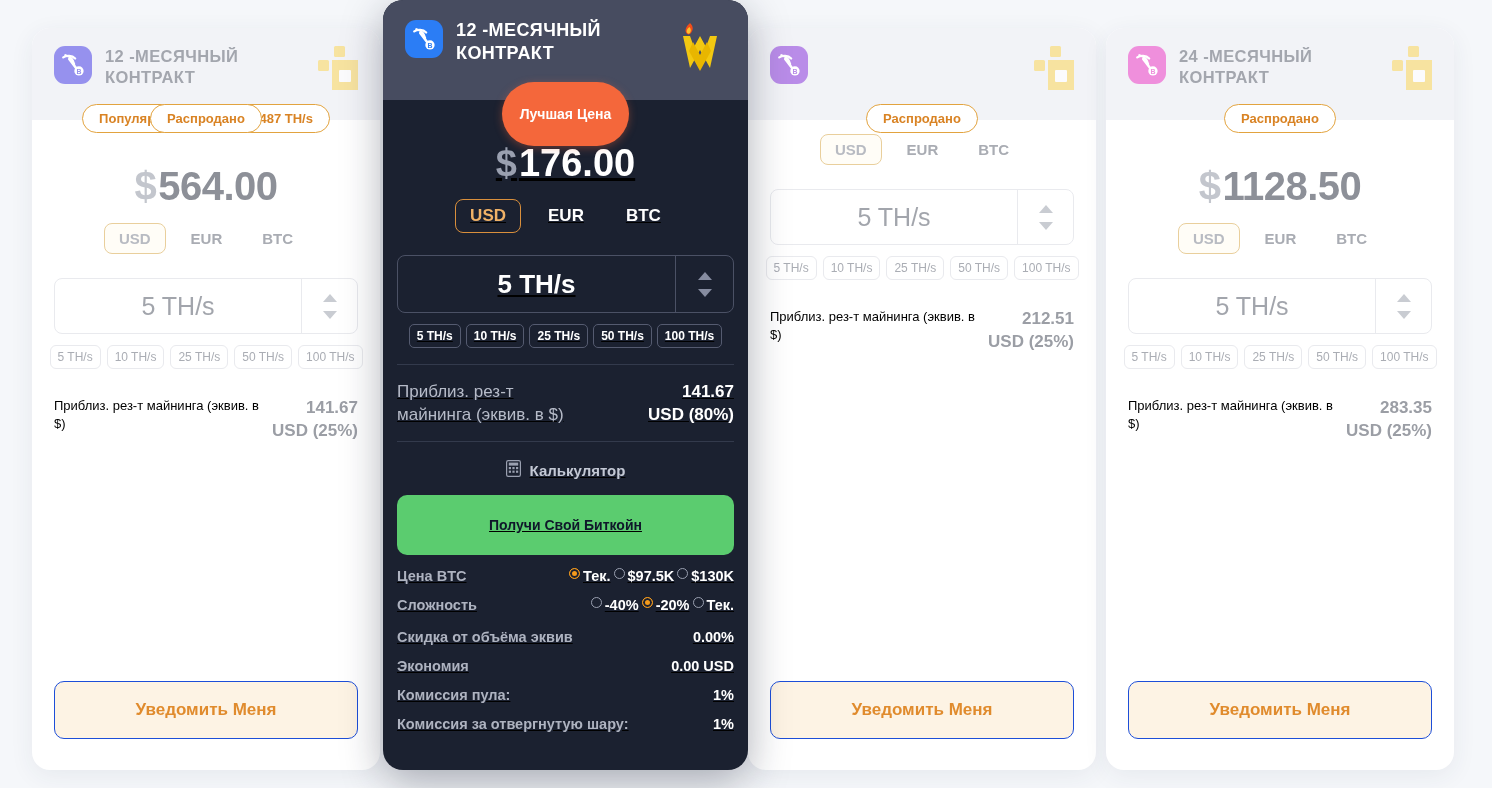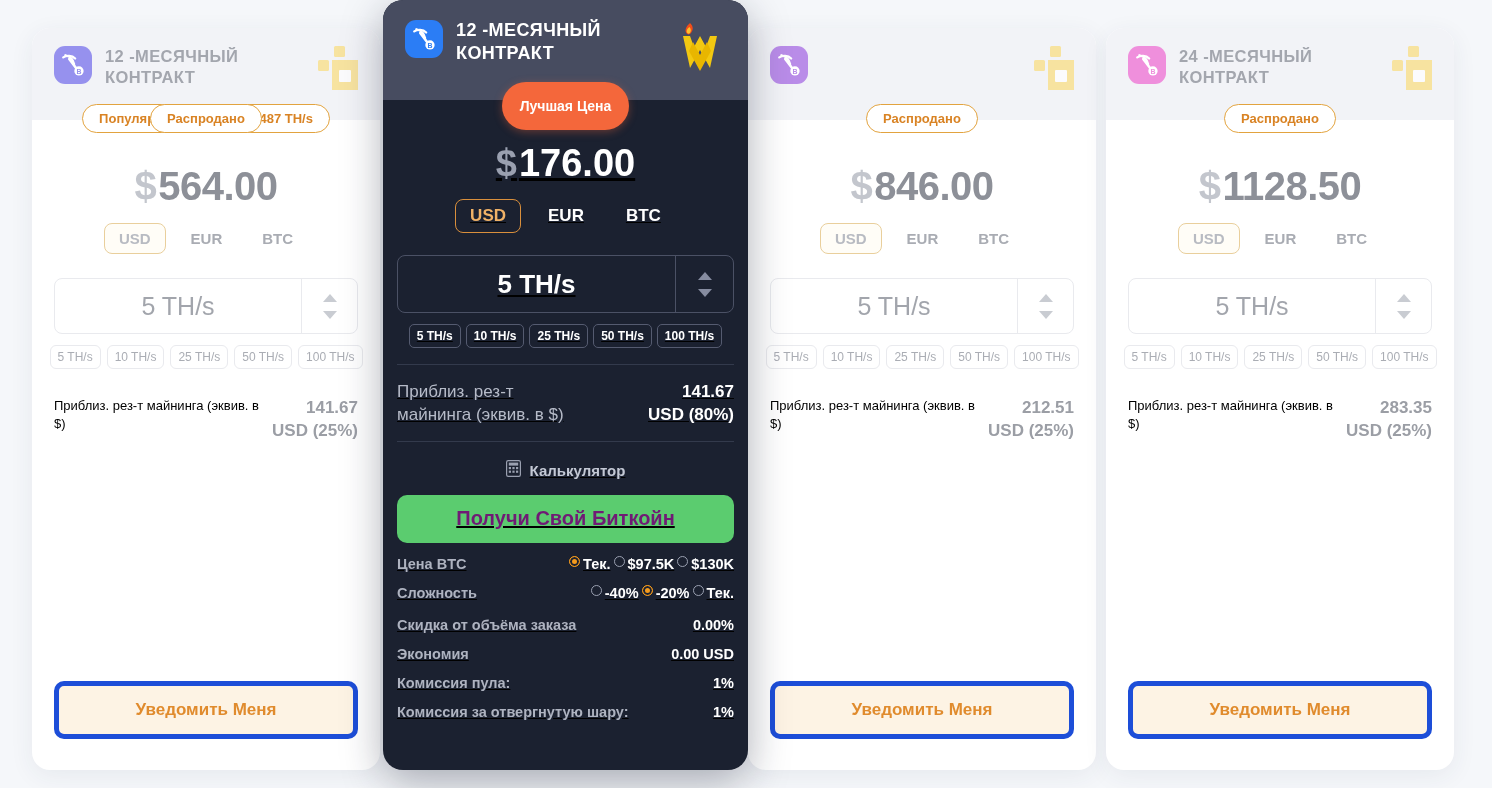--- a/index.html
+++ b/index.html
@@ -111,21 +111,21 @@
 
   .reward {
     display: flex; justify-content: space-between; align-items: flex-start;
     margin: 28px 22px 0 22px; gap: 12px;
   }
   .reward .lbl { font-size: 13px; color: #000000; line-height: 1.35; }
   .reward .val { font-size: 17px; color: #9b9ea5; font-weight: 700; text-align: right; line-height: 1.35; white-space: nowrap; }
 
   .notify {
     position: absolute; left: 22px; right: 22px; bottom: 31px;
-    height: 58px; border: 5px solid #1d4ed8; background: #fdf3e4;
+    height: 58px; border: 1px solid #1d4ed8; background: #fdf3e4;
     color: #e08b2d; font-size: 17px; font-weight: 700;
     border-radius: 10px;
     display: flex; align-items: center; justify-content: center;
     cursor: pointer;
   }
 
   
   .card-dark {
     position: absolute;
     left: 383px; top: 0;
@@ -145,21 +145,21 @@
   .d-title {
     font-size: 18px; font-weight: 700; color: #ffffff;
     letter-spacing: .4px; line-height: 1.26; text-transform: uppercase;
     padding-top: 1px;
   }
   .d-badgerow { display: flex; justify-content: center; position: relative; height: 0; }
   .d-badge {
     position: absolute; top: -18px;
     background: #f4673b; color: #fff;
     font-size: 14px; font-weight: 700;
-    border-radius: 999px; padding: 17px 18px; line-height: 1;
+    border-radius: 999px; padding: 25px 18px; line-height: 1;
     box-shadow: 0 2px 8px rgba(244,103,59,.35);
   }
   .d-body { padding: 0 14px; text-decoration: underline; }
   .d-price {
     text-align: center; margin-top: 42px;
     font-size: 38px; font-weight: 700; color: #ffffff;
   }
   .d-price .cur { color: #9aa0b0; margin-right: 2px; }
   .d-curs { display: flex; justify-content: center; gap: 12px; margin-top: 14px; }
   .d-cur {
@@ -183,22 +183,22 @@
   .d-sep { height: 1px; background: #333a4c; margin: 16px 0 0 0; }
 
   .d-reward { display: flex; justify-content: space-between; align-items: flex-start; margin-top: 16px; gap: 12px; }
   .d-reward .lbl { font-size: 17px; color: #b6bbc8; line-height: 1.35; }
   .d-reward .val { font-size: 17px; color: #fff; font-weight: 700; text-align: right; line-height: 1.35; white-space: nowrap; }
 
   .d-calc { display: flex; align-items: center; gap: 9px; margin-top: 18px; justify-content: center; }
   .d-calc .ctxt { font-size: 15px; font-weight: 700; color: #c3c8d4; }
 
   .cta {
-    margin-top: 14px; height: 48px; border-radius: 10px;
-    background: #5bcc6f; color: #701a75; font-size: 20px; font-weight: 700;
+    margin-top: 14px; height: 60px; border-radius: 10px;
+    background: #5bcc6f; color: #0f172a; font-size: 14px; font-weight: 700;
     display: flex; align-items: center; justify-content: center; cursor: pointer;
   }
 
   .kv { display: flex; justify-content: space-between; align-items: center; margin-top: 13px; }
   .kv .k { font-size: 14.5px; font-weight: 700; color: #aeb3c0; }
   .kv .v { font-size: 14.5px; font-weight: 700; color: #ffffff; }
 
   .radios { display: flex; align-items: center; gap: 3px; }
   .ropt { display: flex; align-items: flex-start; gap: 3px; cursor: pointer; }
   .rdot {
@@ -386,21 +386,21 @@
               <span class="rl">-20%</span>
             </label>
           <label class="ropt">
               <span class="rdot"></span>
               <span class="rl">Тек.</span>
             </label>
         </div>
       </div>
 
       <div class="kv" style="margin-top:16px">
-        <div class="k">Скидка от объёма заказа</div>
+        <div class="k">Скидка от объёма эквив</div>
         <div class="v">0.00%</div>
       </div>
       <div class="kv">
         <div class="k">Экономия</div>
         <div class="v">0.00 USD</div>
       </div>
       <div class="kv">
         <div class="k">Комиссия пула:</div>
         <div class="v">1%</div>
       </div>
@@ -429,23 +429,20 @@
             <rect x="16" y="0" width="11" height="11" rx="1.5" fill="#f7e3a0"></rect>
             <rect x="0" y="14" width="11" height="11" rx="1.5" fill="#f7e3a0"></rect>
             <path d="M14 14h26v30H14z" fill="#f7e3a0"></path>
             <rect x="21" y="24" width="12" height="12" rx="1" fill="#fbfbfd"></rect>
           </svg>
       </div>
     </div>
     <div class="badge-row">
       <div class="badge sold">Распродано</div>
     </div>
-    <div class="price">
-      <span class="cur">$</span><span>846.00</span>
-    </div>
     <div class="curs">
       <div class="cur-btn active">USD</div>
       <div class="cur-btn">EUR</div>
       <div class="cur-btn">BTC</div>
     </div>
     <div class="spin-wrap">
       <div class="spin-val">5 TH/s</div>
       <div class="spin-btns">
         <div class="tri up"></div>
         <div class="tri dn"></div>

